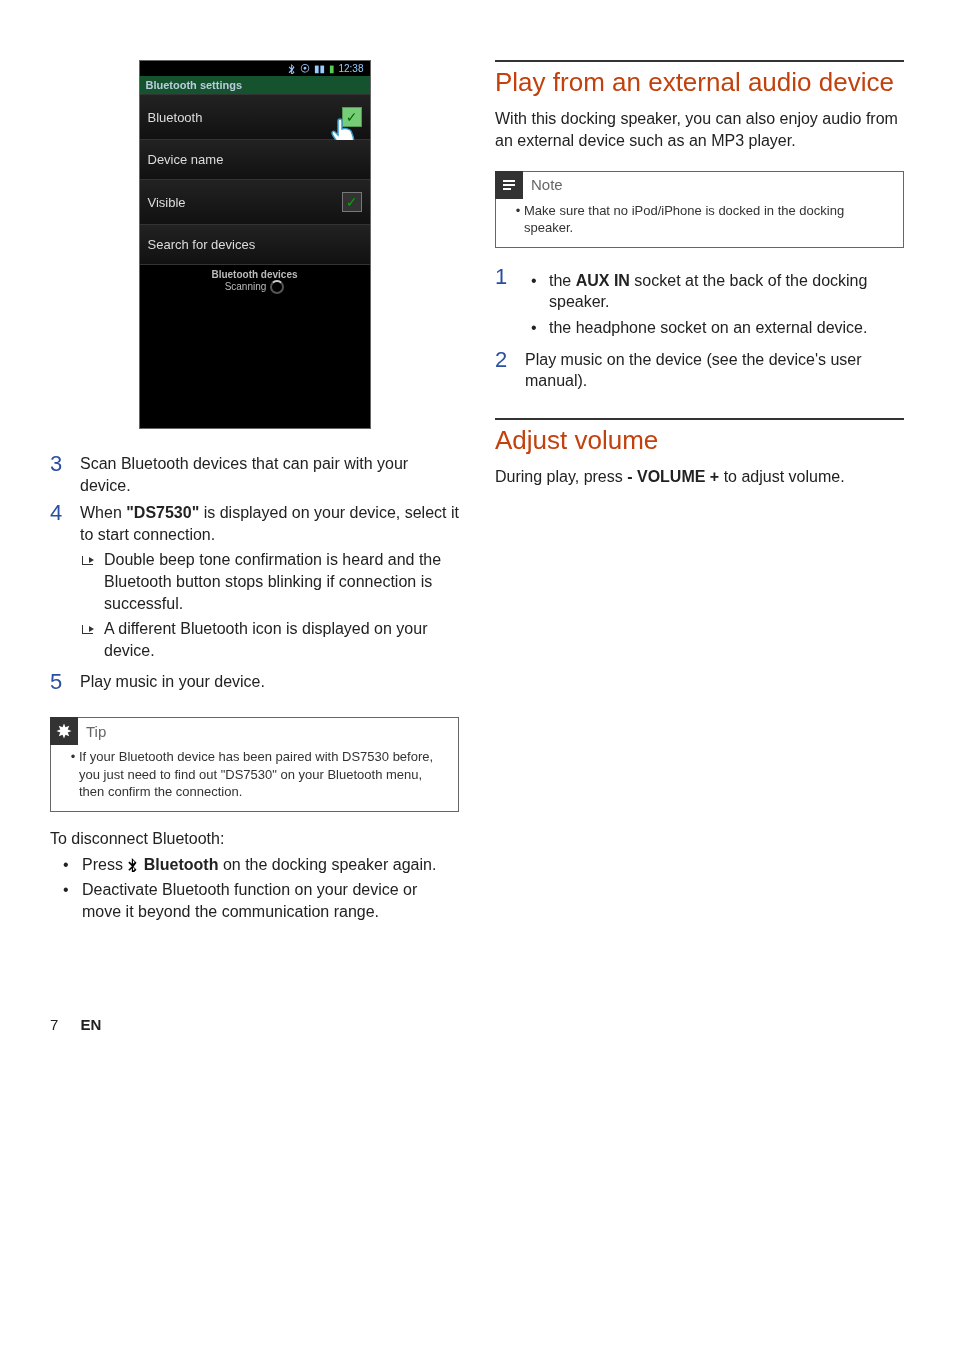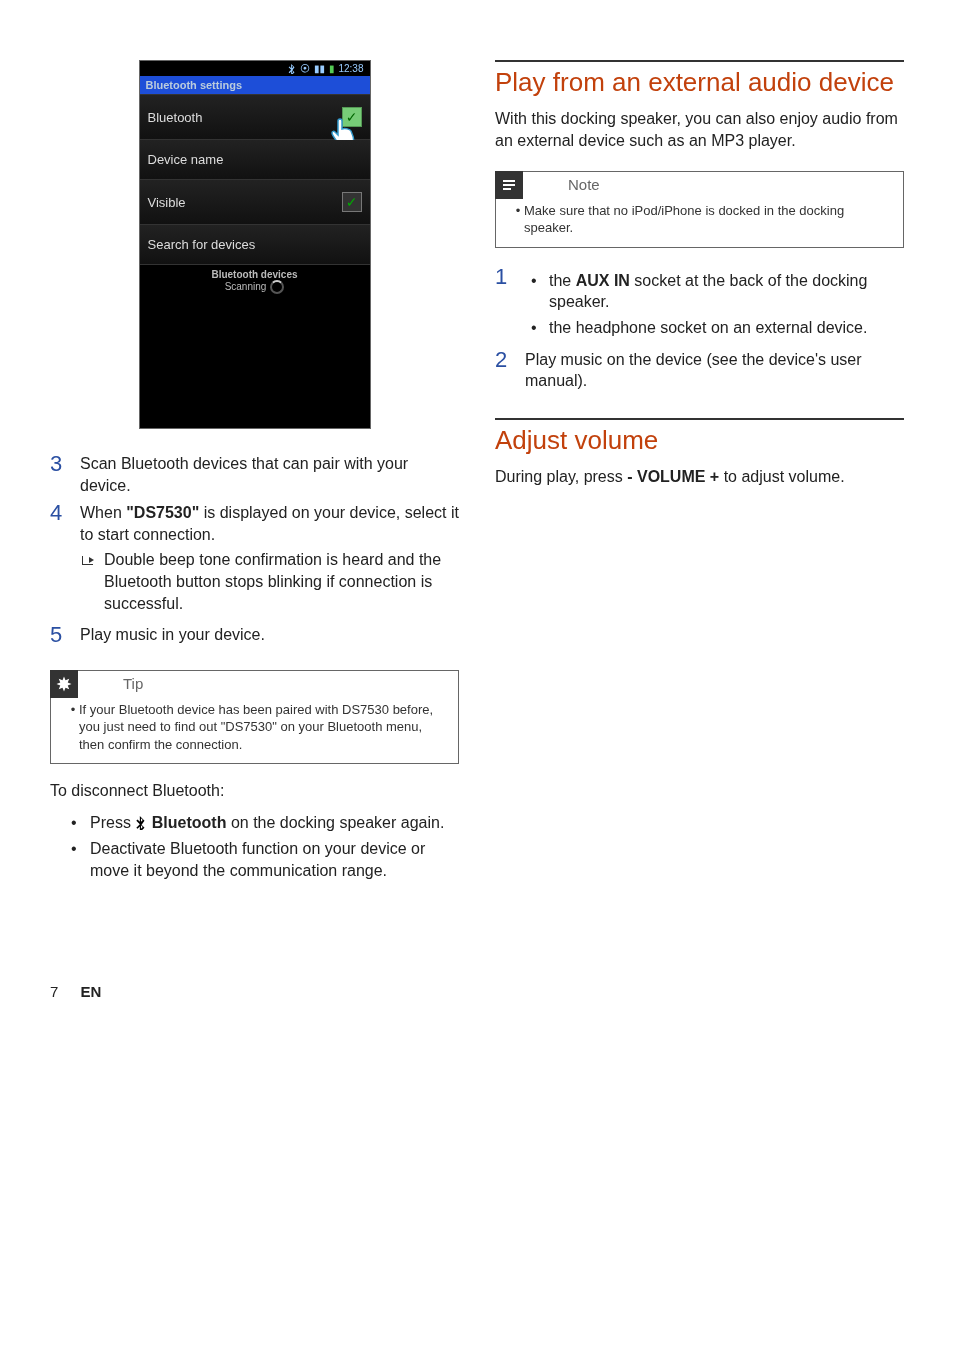--- a/index.html
+++ b/index.html
@@ -32,21 +32,21 @@
     display: flex;
     justify-content: flex-end;
     align-items: center;
     gap: 4px;
     padding: 2px 6px;
     font-size: 10px;
     color: #9cf;
   }
   .phone .status .batt { color: #5c5; font-size:10px; }
   .phone .sec-title {
-    background: #1d4ed8;
+    background: #14532d;
     color: #bcd;
     font-size: 11px;
     font-weight: bold;
     padding: 3px 6px;
     border-bottom: 1px solid #333;
   }
   .phone .row {
     display:flex;
     justify-content:space-between;
     align-items:center;
@@ -93,37 +93,37 @@
     border-left:1.5px solid #333; border-bottom:1.5px solid #333;
   }
   .sub li::after {
     content:""; position:absolute; left:9px; top:8px;
     border-top:3px solid transparent;border-bottom:3px solid transparent;border-left:5px solid #333;
   }
   .sub.dot li::before { content:"•"; border:none; left:6px; top:0; width:auto;height:auto; }
   .sub.dot li::after { content:none; }
   .callout { border:1px solid #666; margin:18px 0 18px 0; position:relative; padding:30px 10px 10px 10px; }
   .callout .tab {
-    position:absolute; top:-1px; left:-1px; display:flex; align-items:center;gap:37px;
+    position:absolute; top:-1px; left:-1px; display:flex; align-items:center;
   }
   .callout .tab .iconbox {
     width:28px;height:28px;background:#333;display:flex;align-items:center;justify-content:center;color:#fff;
   }
   .callout .tab .label { color:#666; margin-left:8px; font-size:15px; }
   .callout ul { margin:0; padding-left:18px; font-size:13px; line-height:1.35; color:#333; }
   .callout ul li::marker { content:"• "; }
   h2.section {
     font-weight:400; font-size:26px; color:#c2410c;
     border-top:2px solid #333; padding-top:6px; margin:0 0 10px 0;
     line-height:1.15;
   }
   h2.section.first { margin-top:0; }
   .para { line-height:1.4; margin:0 0 16px 0; }
   .subhead { font-weight:500; margin:18px 0 6px 0; }
-  ul.plain { margin:12px; padding-left:28px; }
+  ul.plain { margin:4px; padding-left:28px; }
   ul.plain li { margin-bottom:4px; line-height:1.35; }
   ul.plain li::marker { content:"•   "; }
   .footer { margin-top:90px; font-size:15px; }
   .footer .pg { margin-right:18px; }
   .footer .lang { font-weight:600; }
   svg.bt-inline { width:12px;height:14px;vertical-align:-2px; }
 </style>
 </head>
 <body>
 
@@ -170,20 +170,21 @@
       <li>
         <span class="num">3</span>
         <div class="body">Scan Bluetooth devices that can pair with your device.</div>
       </li>
       <li>
         <span class="num">4</span>
         <div class="body">
           <span>When </span><b>"DS7530"</b><span> is displayed on your device, select it to start connection.</span>
           <ul class="sub">
             <li>Double beep tone confirmation is heard and the Bluetooth button stops blinking if connection is successful.</li>
+            <li>A different Bluetooth icon is displayed on your device.</li>
           </ul>
         </div>
       </li>
       <li>
         <span class="num">5</span>
         <div class="body">
           <span>Play music in your device.</span>
         </div>
       </li>
     </ol>

